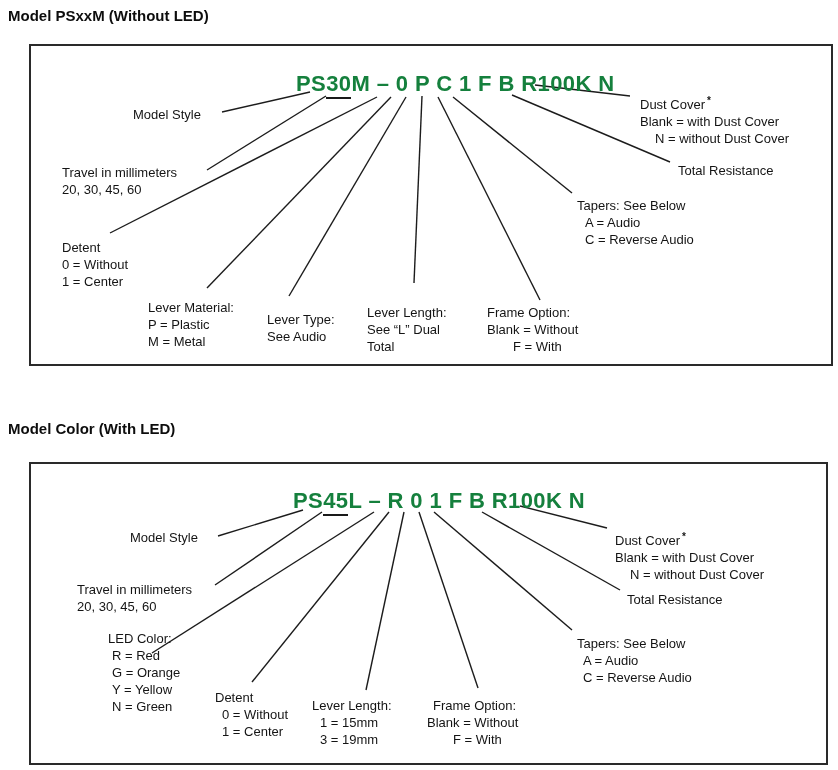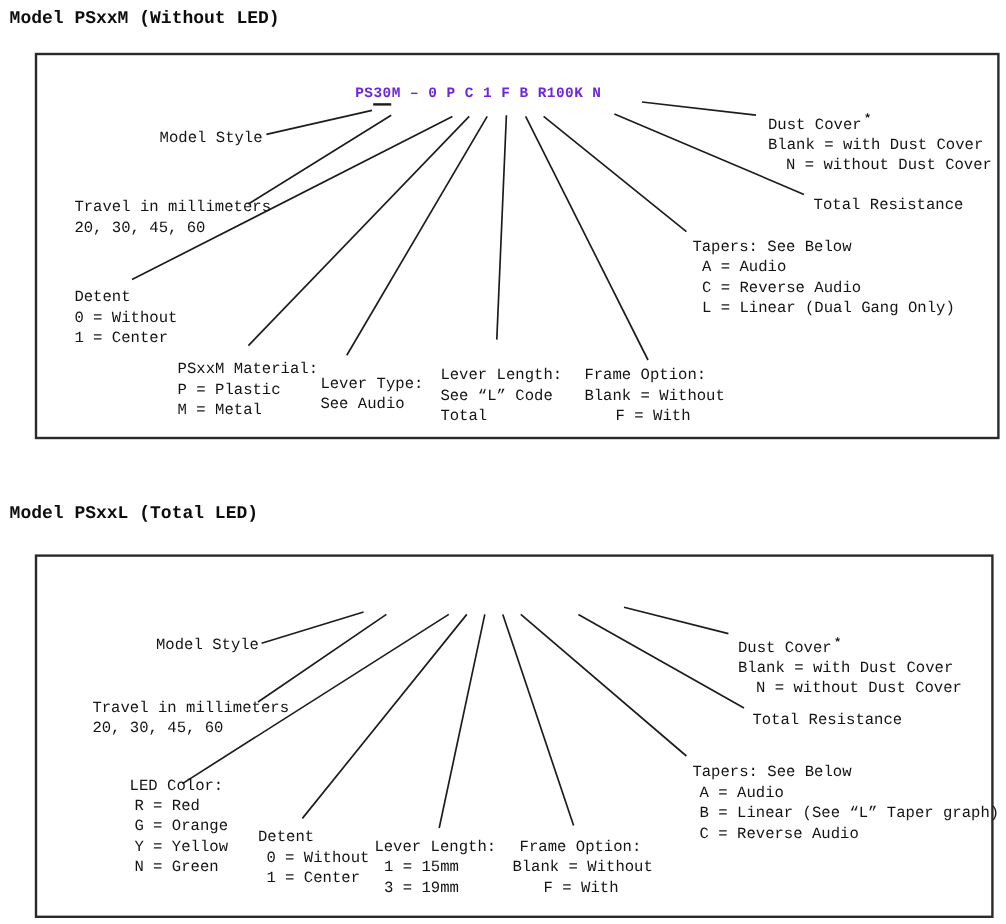--- a/index.html
+++ b/index.html
@@ -1,25 +1,25 @@
 <!DOCTYPE html>
 <html><head>
 <meta charset="utf-8">
 <style>
   html,body{margin:0;padding:0;background:#ffffff;}
   .page{
     position:relative;width:838px;height:770px;background:#ffffff;
-    font-family:Liberation Mono, monospace;color:#111;overflow:hidden;
+    font-family:Liberation Sans, sans-serif;color:#111;overflow:hidden;
   }
   .doc-title{position:absolute;font-size:15px;font-weight:bold;color:#0d0d0d;white-space:nowrap;}
   .box{position:absolute;border:2px solid #2a2a2a;background:transparent;}
   .box1{left:29px;top:44px;width:800px;height:318px;}
   .box2{left:29px;top:462px;width:795px;height:299px;}
   .leads{position:absolute;left:0;top:0;pointer-events:none;}
-  .pn{position:absolute;font-size:12px;font-weight:bold;color:#6d28d9;white-space:pre;letter-spacing:0.4px;}
+  .pn{position:absolute;font-size:22px;font-weight:bold;color:#15803d;white-space:pre;letter-spacing:0.4px;}
   .pn .u{border-bottom:2px solid #1a1a1a;padding-bottom:1px;}
   .co{position:absolute;font-size:13px;line-height:17px;color:#141414;white-space:nowrap;}
   .co .ln{white-space:nowrap;}
   .ind4{padding-left:4px;}  .ind6{padding-left:6px;}  .ind7{padding-left:7px;}
   .ind8{padding-left:8px;}  .ind15{padding-left:15px;} .ind26{padding-left:26px;}
   sup{font-size:10px;margin-left:2px;font-weight:bold;}
 </style>
 </head>
 <body>
 
@@ -66,74 +66,74 @@
     <div class="ln">20, 30, 45, 60</div>
   </div>
 
   <div class="co" style="left:62px;top:239px">
     <div class="ln">Detent</div>
     <div class="ln">0 = Without</div>
     <div class="ln">1 = Center</div>
   </div>
 
   <div class="co" style="left:148px;top:299px">
-    <div class="ln">PSxxM Material:</div>
+    <div class="ln">Lever Material:</div>
     <div class="ln">P = Plastic</div>
     <div class="ln">M = Metal</div>
   </div>
 
   <div class="co" style="left:267px;top:311px">
     <div class="ln">Lever Type:</div>
     <div class="ln">See Audio</div>
   </div>
 
   <div class="co" style="left:367px;top:304px">
     <div class="ln">Lever Length:</div>
-    <div class="ln">See “L” Code</div>
+    <div class="ln">See “L” Dual</div>
     <div class="ln">Total</div>
   </div>
 
   <div class="co" style="left:487px;top:304px">
     <div class="ln">Frame Option:</div>
     <div class="ln">Blank = Without</div>
     <div class="ln ind26">F = With</div>
   </div>
 
   <div class="co" style="left:577px;top:197px">
     <div class="ln">Tapers: See Below</div>
     <div class="ln ind8">A = Audio</div>
     <div class="ln ind8">C = Reverse Audio</div>
-    <div class="ln ind8">L = Linear (Dual Gang Only)</div>
   </div>
 
   <div class="co" style="left:678px;top:162px">
     <div class="ln">Total Resistance</div>
   </div>
 
   <div class="co" style="left:640px;top:92px">
     <div class="ln"><span>Dust Cover</span><sup>*</sup></div>
     <div class="ln">Blank = with Dust Cover</div>
     <div class="ln ind15">N = without Dust Cover</div>
   </div>
 
-  <div class="doc-title" style="left:8px;top:420px">Model PSxxL (Total LED)</div>
+  <div class="doc-title" style="left:8px;top:420px">Model Color (With LED)</div>
 
   <div class="box box2"></div>
 
+  <div class="pn" style="left:293px;top:488px"><span>PS</span><span class="u">45</span><span>L</span><span> – R 0 1 F B R100K N</span></div>
 
   <div class="co" style="left:130px;top:529px">
     <div class="ln">Model Style</div>
   </div>
 
   <div class="co" style="left:77px;top:581px">
     <div class="ln">Travel in millimeters</div>
     <div class="ln">20, 30, 45, 60</div>
   </div>
 
-  <div class="co" style="left:108px;top:646px">
+  <div class="co" style="left:108px;top:630px">
     <div class="ln">LED Color:</div>
     <div class="ln ind4">R = Red</div>
     <div class="ln ind4">G = Orange</div>
     <div class="ln ind4">Y = Yellow</div>
     <div class="ln ind4">N = Green</div>
   </div>
 
   <div class="co" style="left:215px;top:689px">
     <div class="ln">Detent</div>
     <div class="ln ind7">0 = Without</div>
@@ -148,21 +148,20 @@
 
   <div class="co" style="left:427px;top:697px">
     <div class="ln ind6">Frame Option:</div>
     <div class="ln">Blank = Without</div>
     <div class="ln ind26">F = With</div>
   </div>
 
   <div class="co" style="left:577px;top:635px">
     <div class="ln">Tapers: See Below</div>
     <div class="ln ind6">A = Audio</div>
-    <div class="ln ind6">B = Linear (See “L” Taper graph)</div>
     <div class="ln ind6">C = Reverse Audio</div>
   </div>
 
   <div class="co" style="left:627px;top:591px">
     <div class="ln">Total Resistance</div>
   </div>
 
   <div class="co" style="left:615px;top:528px">
     <div class="ln"><span>Dust Cover</span><sup>*</sup></div>
     <div class="ln">Blank = with Dust Cover</div>

